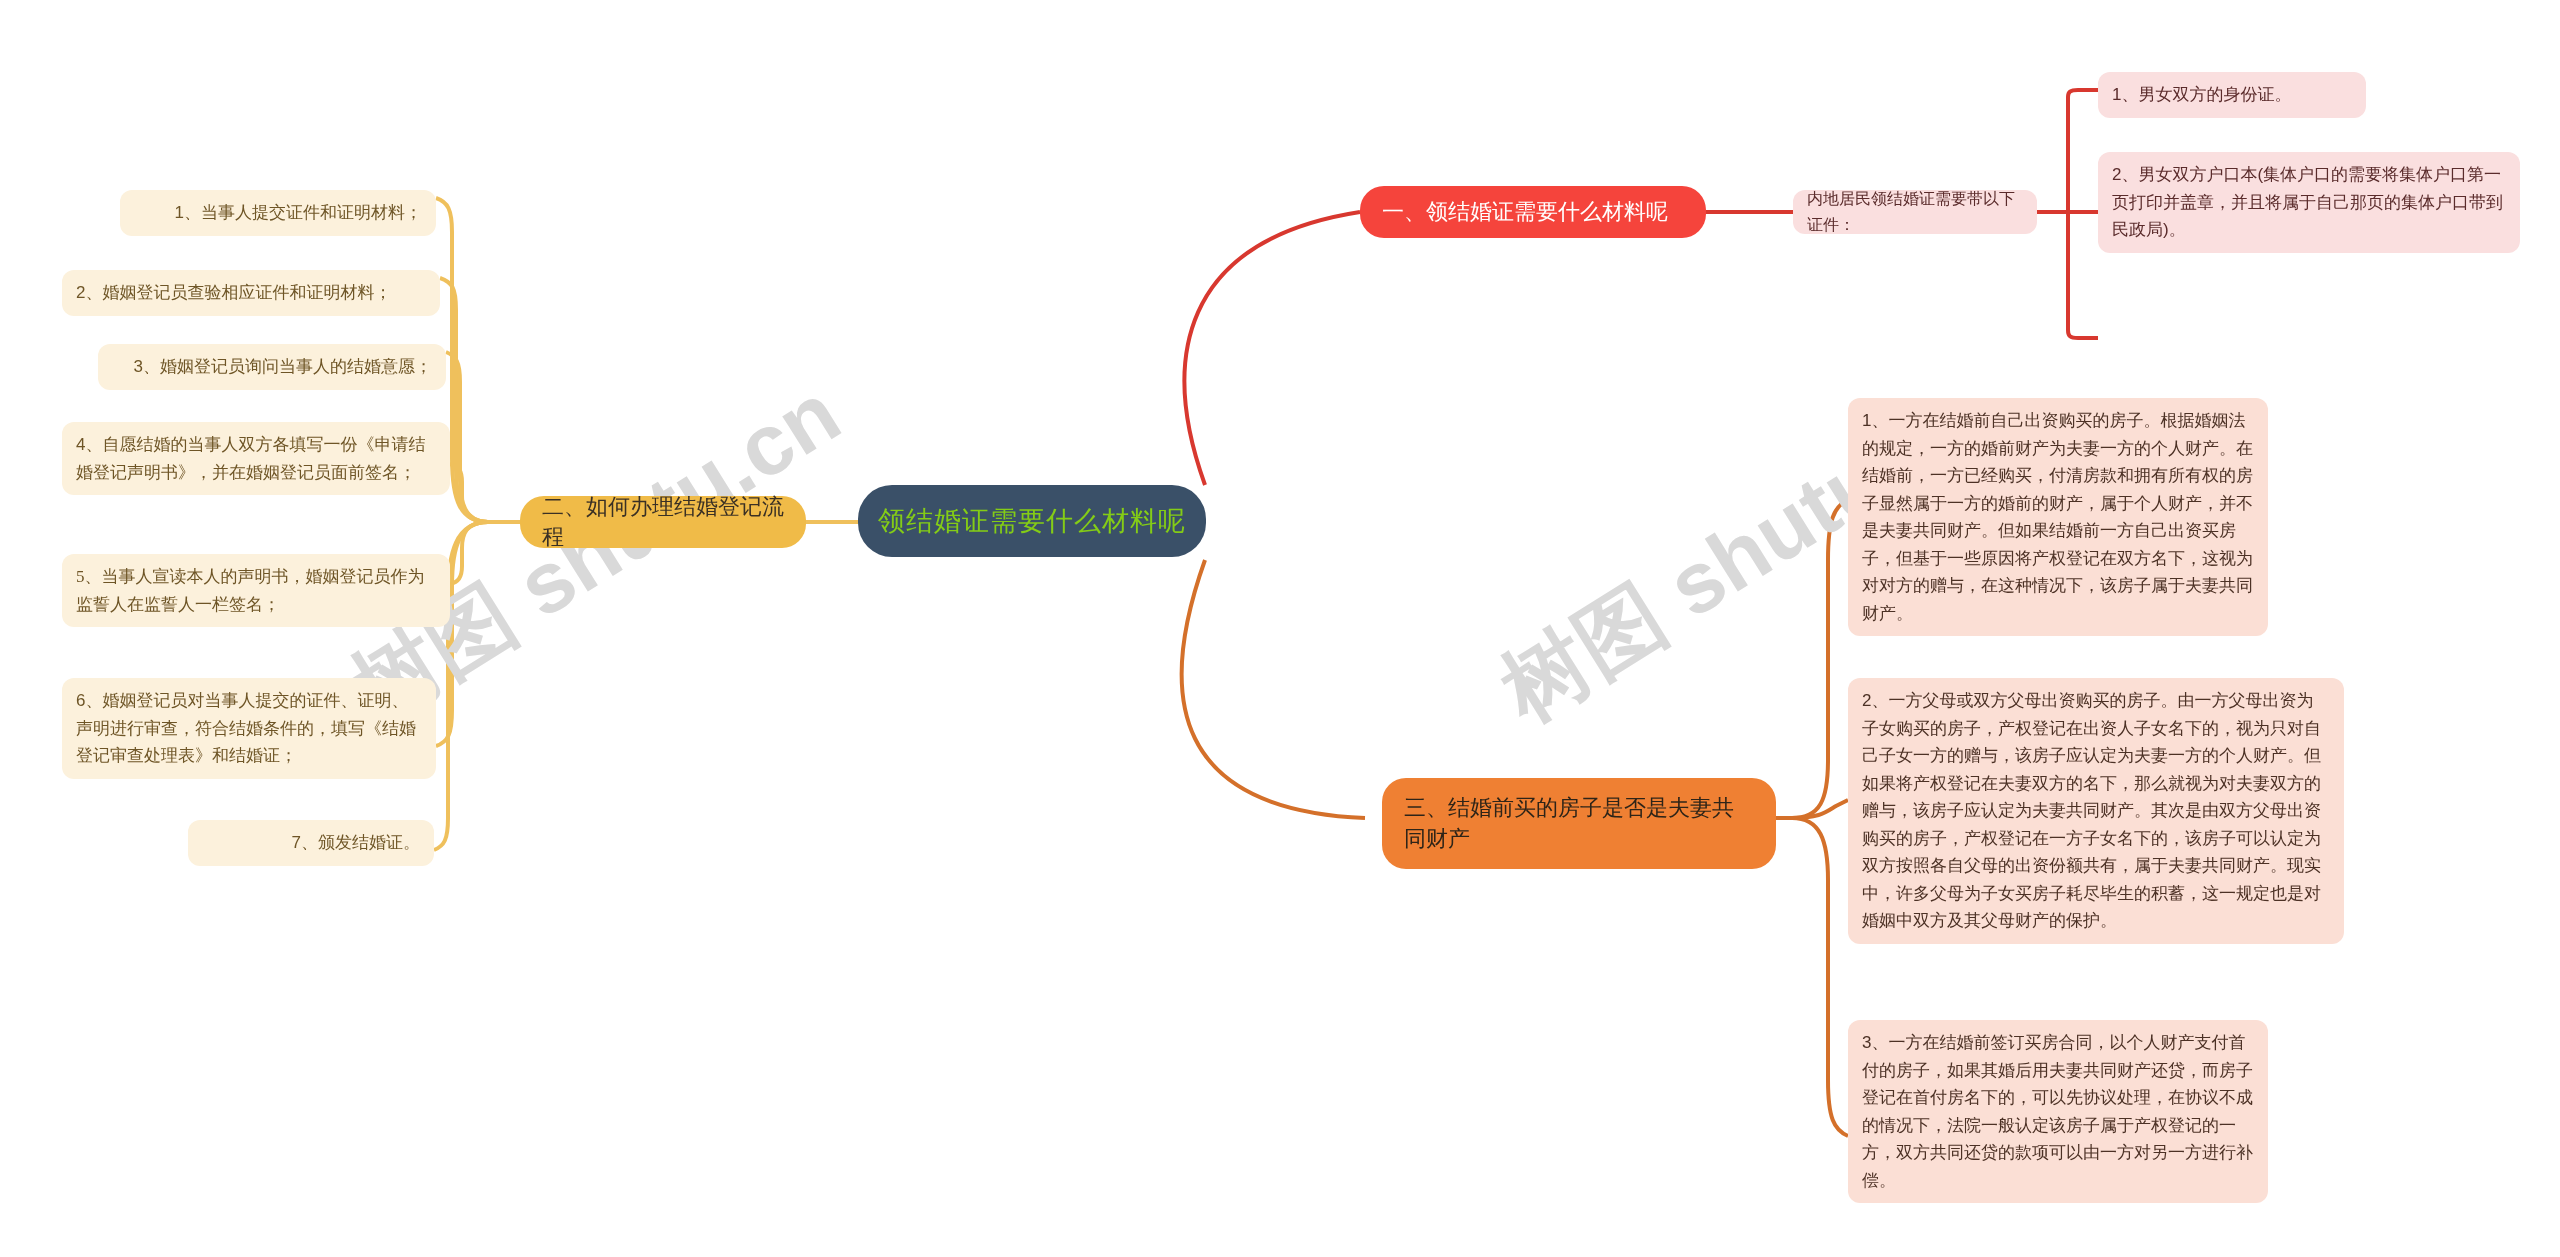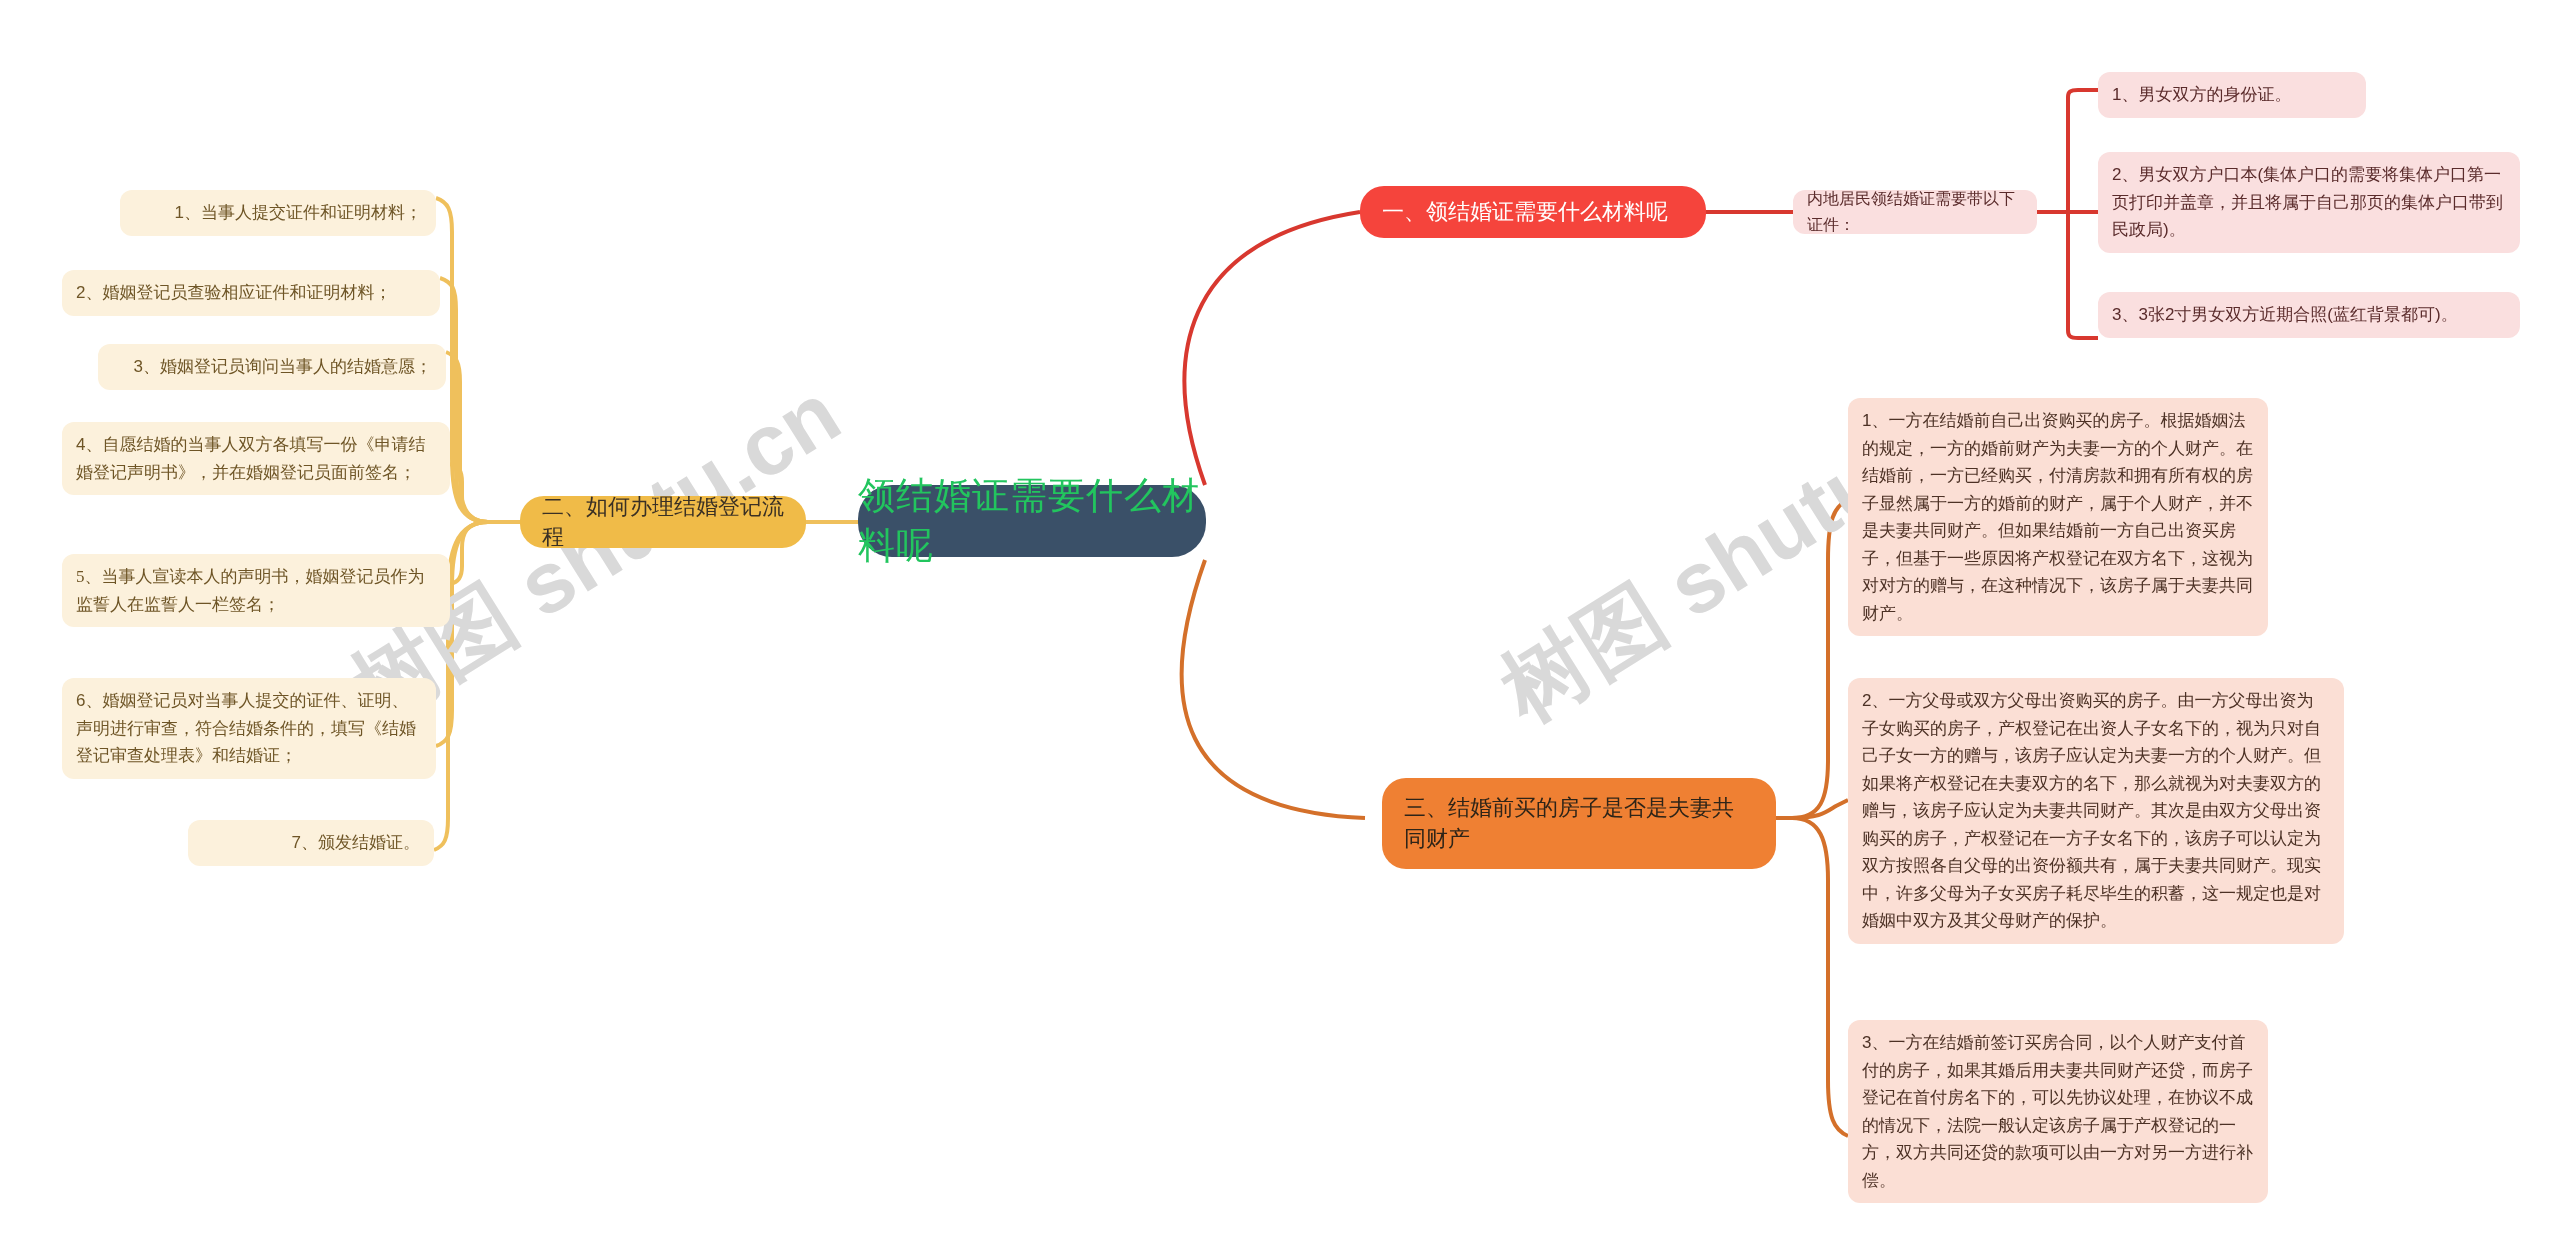--- a/index.html
+++ b/index.html
@@ -39,23 +39,23 @@
   .wm-cn {
     font-family: "Liberation Sans", "DejaVu Sans", sans-serif;
     font-style: normal;
   }
   .node {
     position: absolute;
     box-sizing: border-box;
   }
   .root {
     background: #3a5068;
-    color: #22c55e;
+    color: #84cc16;
     border-radius: 34px;
-    font-size: 37px;
+    font-size: 27px;
     display: flex;
     align-items: center;
     justify-content: center;
     letter-spacing: 1px;
   }
   .branch {
     border-radius: 24px;
     font-size: 22px;
     display: flex;
     align-items: center;
@@ -154,23 +154,20 @@
   </div>
 
   <div class="node leaf leaf-pink-light" style="left:2098px; top:72px; width:268px;">
     <span>1、男女双方的身份证。</span>
   </div>
 
   <div class="node leaf leaf-pink-light" style="left:2098px; top:152px; width:422px;">
     <span>2、男女双方户口本(集体户口的需要将集体户口第一页打印并盖章，并且将属于自己那页的集体户口带到民政局)。</span>
   </div>
 
-  <div class="node leaf leaf-pink-light" style="left:2098px; top:292px; width:422px;">
-    <span>3、3张2寸男女双方近期合照(蓝红背景都可)。</span>
-  </div>
 
   <div class="node branch branch-yellow" style="left:520px; top:496px; width:286px; height:52px; justify-content:center;">
     <span>二、如何办理结婚登记流程</span>
   </div>
 
   <div class="node leaf leaf-cream leaf-right-align" style="left:120px; top:190px; width:316px;">
     <span>1、当事人提交证件和证明材料；</span>
   </div>
 
   <div class="node leaf leaf-cream" style="left:62px; top:270px; width:378px;">

